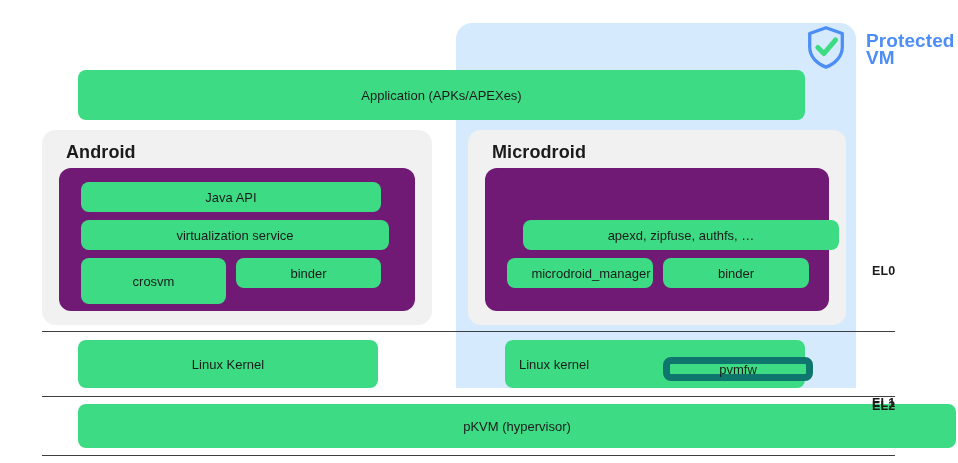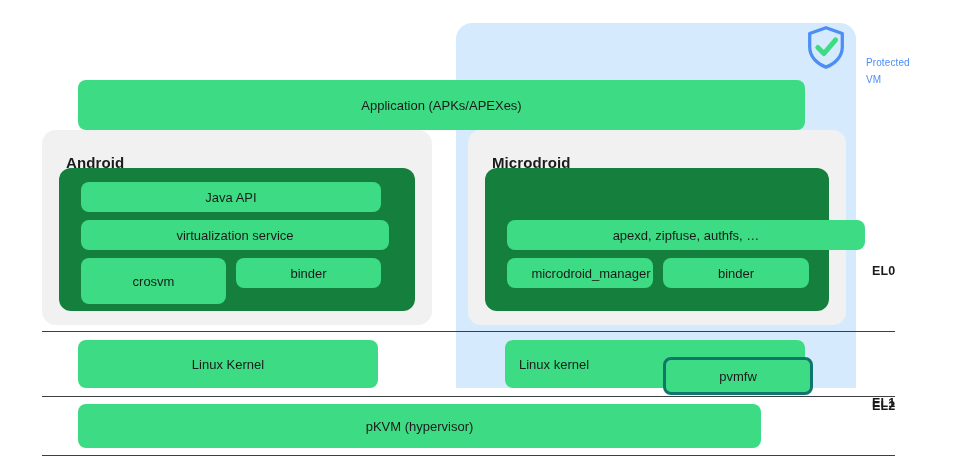--- a/index.html
+++ b/index.html
@@ -40,55 +40,53 @@
     width: 46px;
     height: 46px;
   }
   .shield-badge svg { display: block; width: 46px; height: 46px; }
 
   .pvm-label {
     position: absolute;
     left: 866px;
     top: 32px;
     width: 90px;
-    font-size: 10px;
-    font-weight: normal;
+    font-size: 19px;
+    font-weight: bold;
     line-height: 17px;
     color: #4c8df6;
     letter-spacing: 0.1px;
-    margin-top: 22px;
   }
 
   
   .os-panel {
     position: absolute;
     background: #f1f1f1;
     border-radius: 14px;
   }
   .os-panel.android  { left: 42px;  top: 130px; width: 390px; height: 195px; }
   .os-panel.microdroid { left: 468px; top: 130px; width: 378px; height: 195px; border-radius: 13px; }
 
   .os-title {
     position: absolute;
     left: 24px;
     top: 12px;
-    font-size: 15px;
+    font-size: 18px;
     font-weight: bold;
     color: #1b1b1b;
     letter-spacing: 0.1px;
-    margin-top: 12px;
   }
 
   .os-inner {
     position: absolute;
     left: 17px;
     top: 38px;
     right: 17px;
     bottom: 14px;
-    background: #15803d;
+    background: #701a75;
     border-radius: 12px;
   }
 
   
   .gbox {
     position: absolute;
     background: #3ddc84;
     border-radius: 8px;
     display: flex;
     align-items: center;
@@ -99,64 +97,64 @@
     white-space: nowrap;
   }
   .gbox.left-text {
     justify-content: flex-start;
     padding-left: 14px;
   }
 
   
   .app-bar {
     left: 78px;
-    top: 80px;
+    top: 70px;
     width: 727px;
     height: 50px;
   }
 
   
   .b-java      { left: 22px; top: 14px;  width: 300px; height: 30px; }
   .b-virtsvc   { left: 22px; top: 52px;  width: 308px; height: 30px; }
   .b-crosvm    { left: 22px; top: 90px;  width: 145px; height: 46px; }
   .b-binder-a  { left: 177px; top: 90px; width: 145px; height: 30px; }
 
   
   .b-native    { left: 22px; top: 14px;  width: 302px; height: 30px; }
-  .b-apexd     { left: 22px; top: 52px;  width: 358px; height: 30px; }
+  .b-apexd     { left: 38px; top: 52px;  width: 316px; height: 30px; }
   .b-mdmgr     { left: 22px; top: 90px;  width: 146px; height: 30px; padding-left: 22px; }
   .b-binder-m  { left: 178px; top: 90px; width: 146px; height: 30px; }
 
   
   .b-linux-kernel-a {
     left: 78px;
     top: 340px;
     width: 300px;
     height: 48px;
   }
   .b-linux-kernel-m {
     left: 505px;
     top: 340px;
     width: 300px;
     height: 48px;
   }
   .b-pvmfw {
     left: 663px;
     top: 357px;
     width: 150px;
-    height: 38px;
-    border: 3px solid #0f766e;
+    height: 24px;
+    border: 7px solid #0f766e;
     z-index: 4;
   }
 
   
   .b-pkvm {
     left: 78px;
     top: 404px;
-    width: 683px;
+    width: 878px;
     height: 44px;
   }
 
   
   .divider {
     position: absolute;
     left: 42px;
     width: 853px;
     height: 0;
     border-top: 1.6px solid #3c4043;

